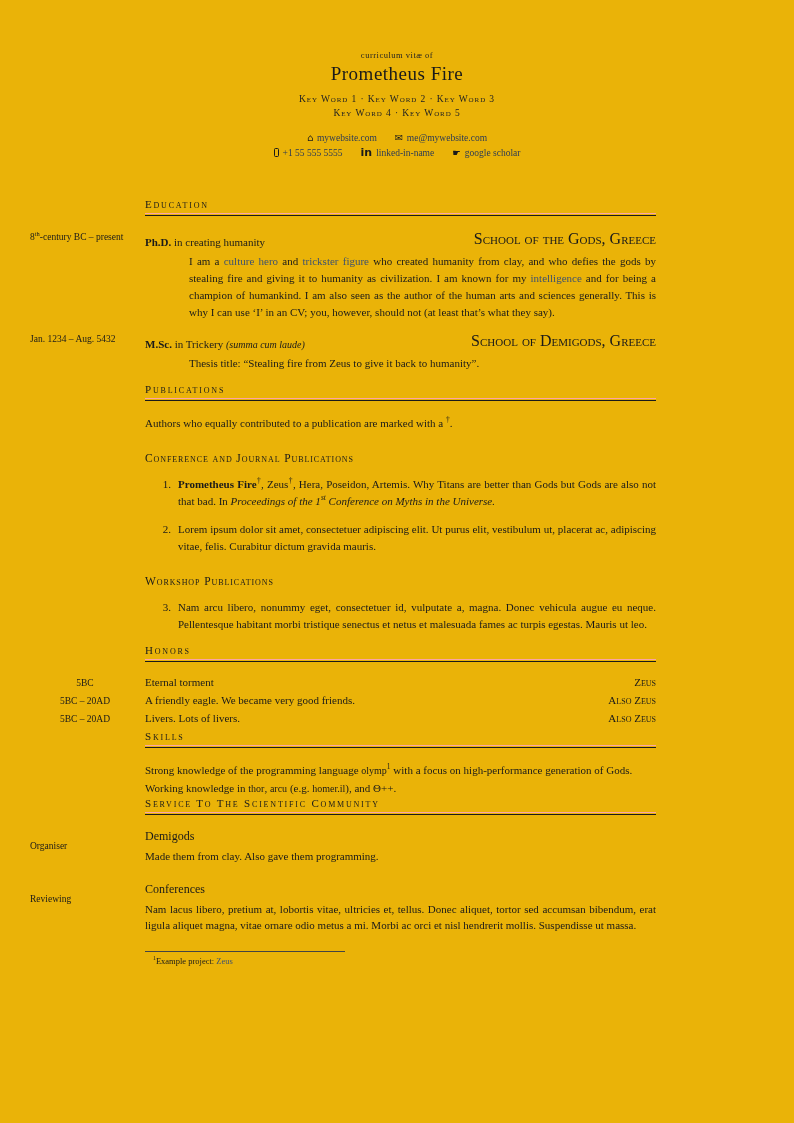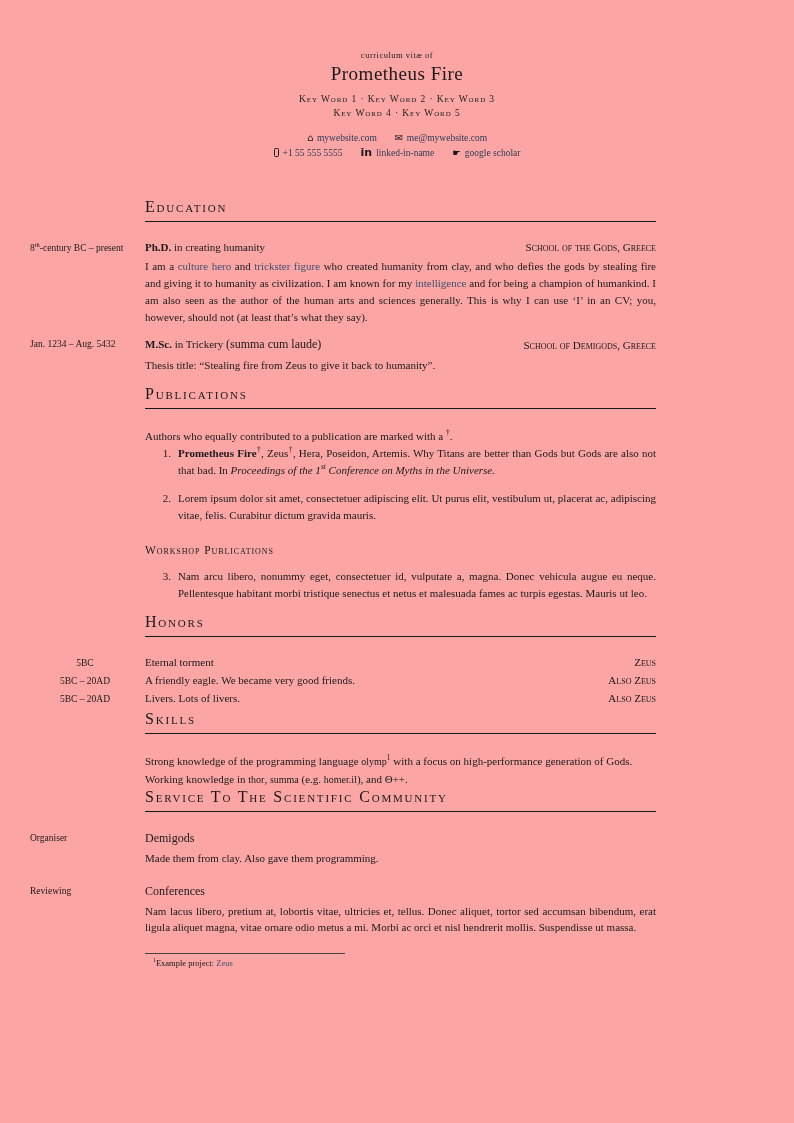--- a/index.html
+++ b/index.html
@@ -2,74 +2,74 @@
 <html style="--link-color: #3d5270; --text-color: #1a1a1a;"><head>
 <meta charset="utf-8">
 <style>
   :root{
     --link-color:#3d5270;
     --text-color:#1a1a1a;
   }
   *{margin:0;padding:0;box-sizing:border-box;}
   html,body{background:#ffffff;}
   body{font-family:"Liberation Serif", serif;color:var(--text-color);}
-  .page{width:794px;height:1123px;margin:0 auto;background:#fca5a5;position:relative;overflow:hidden;}
+  .page{width:794px;height:1123px;margin:0 auto;background:#eab308;position:relative;overflow:hidden;}
 
   
   .cv-header{padding-top:50px;text-align:center;}
   .pretitle{font-size:8.5px;letter-spacing:.5px;color:#222;}
   .name{font-size:19px;font-weight:400;letter-spacing:.5px;margin:3px 0 7px;}
   .keywords{font-size:9.5px;font-variant:small-caps;letter-spacing:.9px;line-height:14px;color:#222;}
   .contact-row{display:flex;justify-content:center;align-items:center;gap:18px;font-size:9.5px;margin-top:4px;}
   .contact-row.first{margin-top:13px;}
   .contact{display:inline-flex;align-items:center;gap:4px;color:#2c3b55;cursor:pointer;}
   .cicon{font-family:"DejaVu Sans", sans-serif;font-size:9.5px;color:#1a1a1a;line-height:1;}
   .li-badge{font-family:"DejaVu Sans", sans-serif;font-weight:bold;font-size:11px;color:#1a1a1a;line-height:1;}
   .phone-shape{width:5px;height:9px;border:1px solid #1a1a1a;border-radius:1.5px;display:inline-block;}
 
   
   .content{margin-left:145px;width:511px;}
   .section{}
   .section.first{margin-top:40px;}
-  .section-title{font-size:16px;font-variant:small-caps;letter-spacing:1.8px;padding-bottom:3px;
-    border-bottom:6px solid #fca5a5;position:relative;margin-bottom:16px;}
+  .section-title{font-size:11px;font-variant:small-caps;letter-spacing:1.8px;padding-bottom:3px;
+    border-bottom:1px solid #fca5a5;position:relative;margin-bottom:16px;}
   .section-title::after{content:"";position:absolute;left:0;right:0;bottom:-3px;height:1px;background:#1a1a1a;}
 
   .entry{position:relative;margin-bottom:11px;}
   .date{position:absolute;left:-115px;top:1px;width:110px;font-size:9.5px;line-height:13px;}
-  .entry-head{display:flex;justify-content:space-between;align-items:center;font-size:11px;gap:10px;}
-  .institution{font-variant:small-caps;font-size:11px;white-space:nowrap;}
-  .desc{margin-top:5px;font-size:11px;line-height:17px;text-align:justify;}
+  .entry-head{display:flex;justify-content:space-between;align-items:flex-end;font-size:11px;gap:10px;}
+  .institution{font-variant:small-caps;font-size:16px;white-space:nowrap;}
+  .desc{margin-top:5px;font-size:11px;line-height:17px;text-align:justify;margin-left:44px;}
 
   .pub-note{font-size:11px;line-height:17px;}
   .subsection-title{font-variant:small-caps;font-size:11.5px;letter-spacing:.9px;margin:20px 0 12px;}
   .pub-item{display:flex;margin-bottom:11px;padding-left:14px;font-size:11px;line-height:17px;}
   .pub-num{width:12px;flex:none;margin-right:7px;text-align:right;}
   .pub-text{text-align:justify;flex:1;}
 
   .honor-row{position:relative;display:flex;justify-content:space-between;align-items:baseline;
     margin-bottom:6px;font-size:11px;gap:28px;text-align:center;}
   .honor-by{font-variant:small-caps;white-space:nowrap;}
 
   .skills-par{font-size:11px;line-height:16.5px;text-align:justify;}
 
   .service-row{position:relative;margin-bottom:17px;}
-  .service-role{position:absolute;left:-115px;top:2px;width:110px;font-size:9.5px;}
+  .service-role{position:absolute;left:-115px;top:12px;width:110px;font-size:9.5px;}
   .service-what{font-size:12px;}
   .service-desc{margin-top:4px;font-size:11px;line-height:16.5px;text-align:justify;}
 
   .footnote-rule{width:200px;height:1px;background:#444;margin:10px 0 4px;border:0;}
   .footnote{font-size:8.5px;padding-left:8px;}
 
   
   .bold{font-weight:bold;}
   .it{font-style:italic;}
   .sup{font-size:68%;vertical-align:super;line-height:0;}
   .mono{font-family:Liberation Serif, serif;font-size:10px;}
-  .small{font-size:12px;}
+  .small{font-size:10px;font-style:italic;}
   .link{color:var(--link-color);cursor:pointer;}
 </style>
 </head>
 <body>
 
 <div class="page">
 
   <header class="cv-header">
     <div class="pretitle">curriculum vitæ of</div>
     <h1 class="name">Prometheus Fire</h1>
@@ -124,20 +124,21 @@
           <span class="institution">School of Demigods, Greece</span>
         </div>
         <div class="desc"><span>Thesis title: “Stealing fire from Zeus to give it back to humanity”.</span></div>
       </div>
     </section>
 
     <section class="section">
       <div class="section-title">Publications</div>
       <div class="pub-note"><span>Authors who equally contributed to a publication are marked with a </span><span class="sup">†</span><span>.</span></div>
 
+      <div class="subsection-title">Conference and Journal Publications</div>
 
       <div class="pub-item">
         <span class="pub-num">1.</span>
         <span class="pub-text"><span class="bold">Prometheus Fire</span><span class="sup">†</span><span>, Zeus</span><span class="sup">†</span><span>, Hera, Poseidon, Artemis. Why Titans are better than Gods but Gods are also not that bad. In </span><span class="it">Proceedings of the 1</span><span class="it sup">st</span><span class="it"> Conference on Myths in the Universe.</span></span>
       </div>
       <div class="pub-item">
         <span class="pub-num">2.</span>
         <span class="pub-text"><span>Lorem ipsum dolor sit amet, consectetuer adipiscing elit. Ut purus elit, vestibulum ut, placerat ac, adipiscing vitae, felis. Curabitur dictum gravida mauris.</span></span>
       </div>
 
@@ -165,21 +166,21 @@
       <div class="honor-row">
         <span class="date">5BC – 20AD</span>
         <span>Livers. Lots of livers.</span>
         <span class="honor-by">Also Zeus</span>
       </div>
     </section>
 
     <section class="section">
       <div class="section-title">Skills</div>
       <p class="skills-par"><span>Strong knowledge of the programming language </span><span class="mono">olymp</span><span class="sup">1</span><span> with a focus on high-performance generation of Gods.</span></p>
-      <p class="skills-par"><span>Working knowledge in </span><span class="mono">thor</span><span>, </span><span class="mono">summa</span><span> (e.g. </span><span class="mono">homer.il</span><span>), and Θ++.</span></p>
+      <p class="skills-par"><span>Working knowledge in </span><span class="mono">thor</span><span>, </span><span class="mono">arcu</span><span> (e.g. </span><span class="mono">homer.il</span><span>), and Θ++.</span></p>
     </section>
 
     <section class="section">
       <div class="section-title">Service To The Scientific Community</div>
 
       <div class="service-row">
         <span class="service-role">Organiser</span>
         <div class="service-what">Demigods</div>
         <div class="service-desc"><span>Made them from clay. Also gave them programming.</span></div>
       </div>

